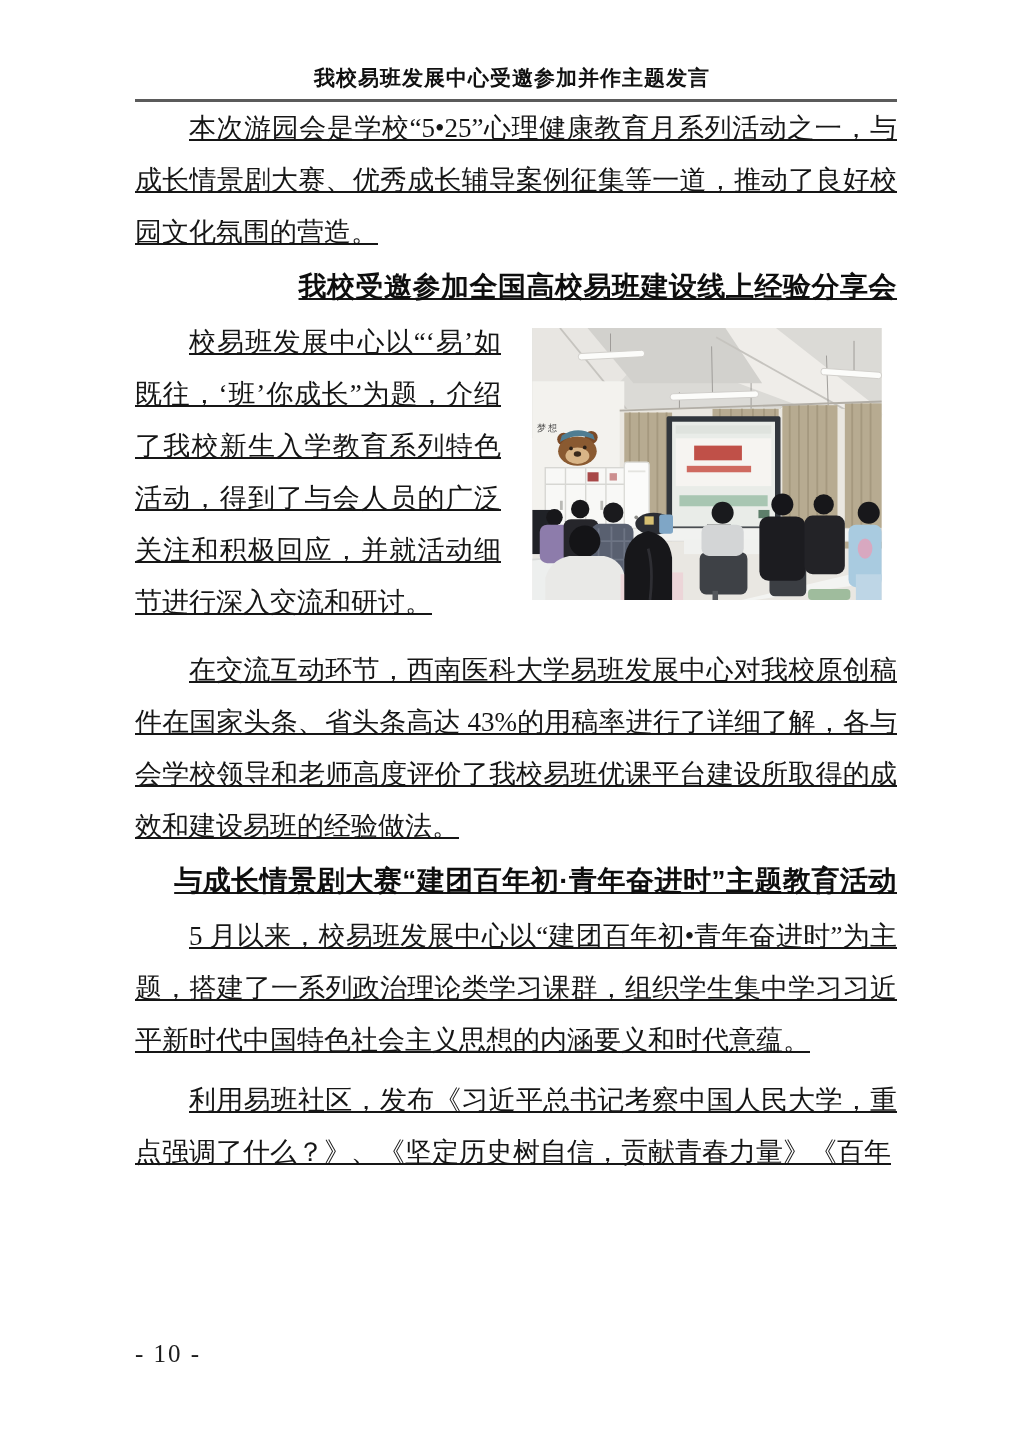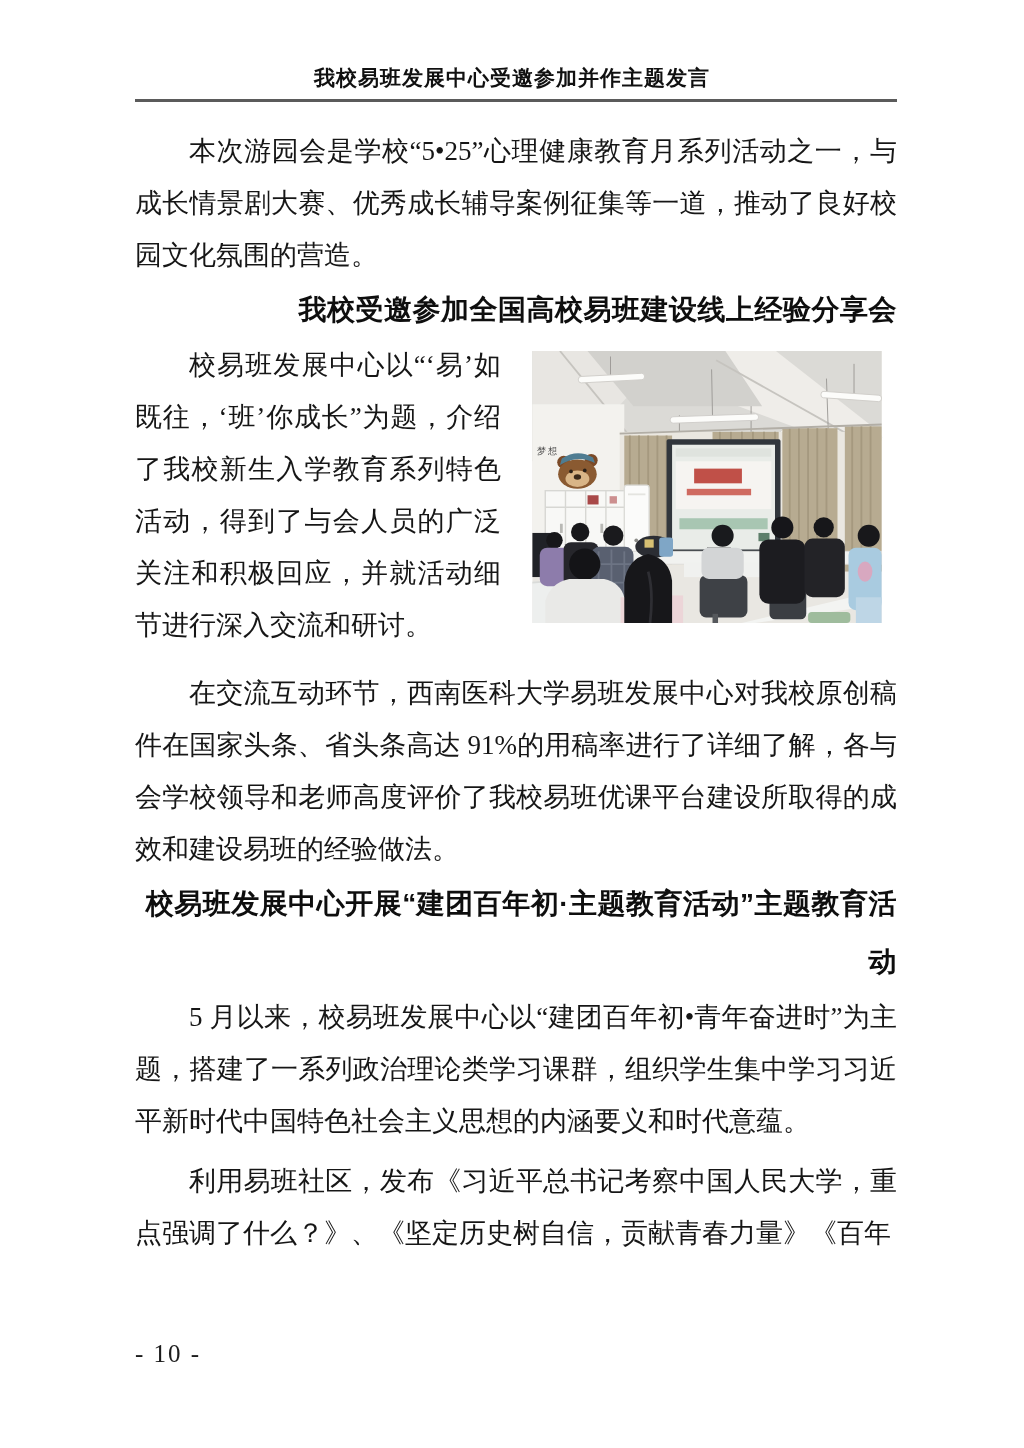--- a/index.html
+++ b/index.html
@@ -23,27 +23,28 @@
     letter-spacing:1px;
   }
   .header-rule{
     height:0;
     border-top:3px solid #5b5b5b;
     margin:9px 127px 0 135px;
   }
   
   .content{
     margin:0 127px 0 135px;
-    padding-top:23px;
+    padding-top:0;
     font-family:"Liberation Serif", serif;
     font-size:27px;
     line-height:52px;
     text-align:justify;
     text-justify:inter-character;
     color:#161616;
+    text-decoration:underline;
   }
   .para{margin:0;text-indent:2em;}
   .heading{
     margin:0;
     font-family:"Liberation Sans", sans-serif;
     font-weight:700;
     font-size:28px;
     line-height:58px;
     text-align:right;
     text-indent:0;
@@ -250,23 +251,23 @@
             <rect x="96" y="268" width="18" height="28" fill="#ecd5d8"></rect>
             <rect x="144" y="266" width="20" height="30" fill="#ecd5d8"></rect>
             <path d="M100,296 L100,252 Q103,226 126,221 Q149,226 152,250 L152,296 Z" fill="#17171a"></path>
             <path d="M126,240 Q132,262 128,296" stroke="#2e2e33" stroke-width="3" fill="none"></path>
           </g>
         </svg>
       </figure>
       <p class="para">校易班发展中心以“‘易’如既往，‘班’你成长”为题，介绍了我校新生入学教育系列特色活动，得到了与会人员的广泛关注和积极回应，并就活动细节进行深入交流和研讨。</p>
     </div>
 
-    <p class="para clear pad-top">在交流互动环节，西南医科大学易班发展中心对我校原创稿件在国家头条、省头条高达 91%的用稿率进行了详细了解，各与会学校领导和老师高度评价了我校易班优课平台建设所取得的成效和建设易班的经验做法。</p>
-
-    <h2 class="heading">校易班发展中心开展“建团百年初·主题教育活动”主题教育活动</h2>
+    <p class="para clear pad-top">在交流互动环节，西南医科大学易班发展中心对我校原创稿件在国家头条、省头条高达 43%的用稿率进行了详细了解，各与会学校领导和老师高度评价了我校易班优课平台建设所取得的成效和建设易班的经验做法。</p>
+
+    <h2 class="heading">与成长情景剧大赛“建团百年初·青年奋进时”主题教育活动</h2>
 
     <p class="para">5 月以来，校易班发展中心以“建团百年初•青年奋进时”为主题，搭建了一系列政治理论类学习课群，组织学生集中学习习近平新时代中国特色社会主义思想的内涵要义和时代意蕴。</p>
 
     <p class="para pad-top-sm">利用易班社区，发布《习近平总书记考察中国人民大学，重点强调了什么？》、《坚定历史树自信，贡献青春力量》《百年</p>
 
   </div>
 
   <div class="footer">- 10 -</div>
 
 </div>

